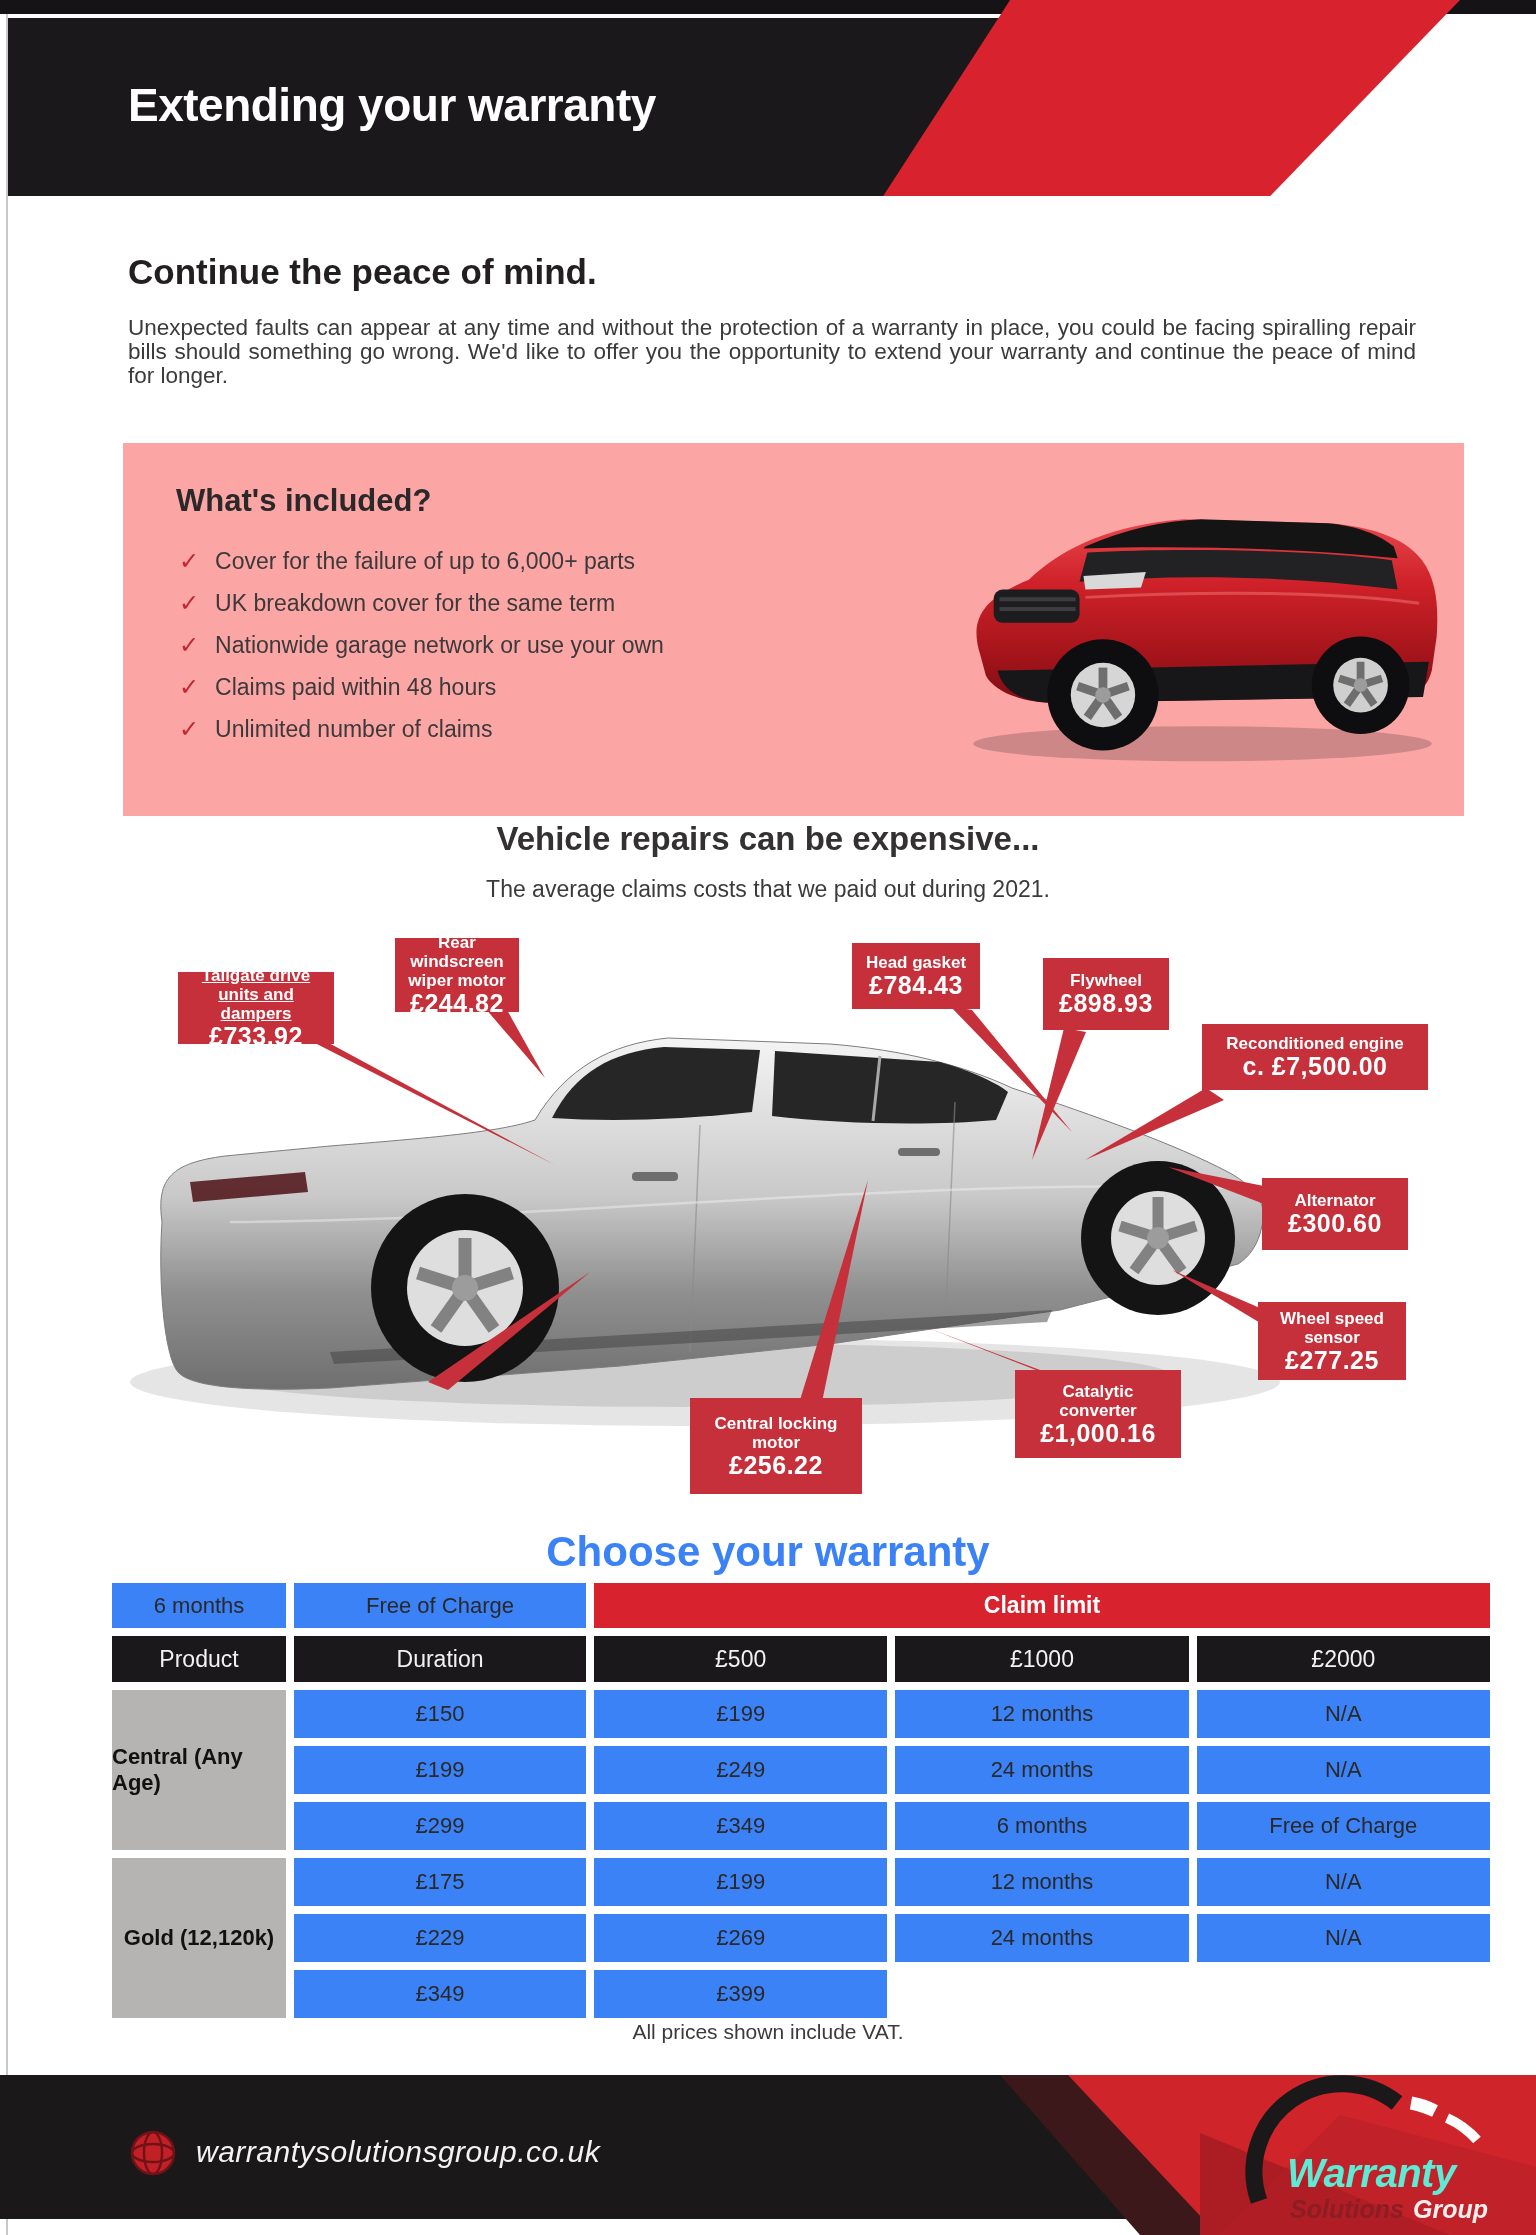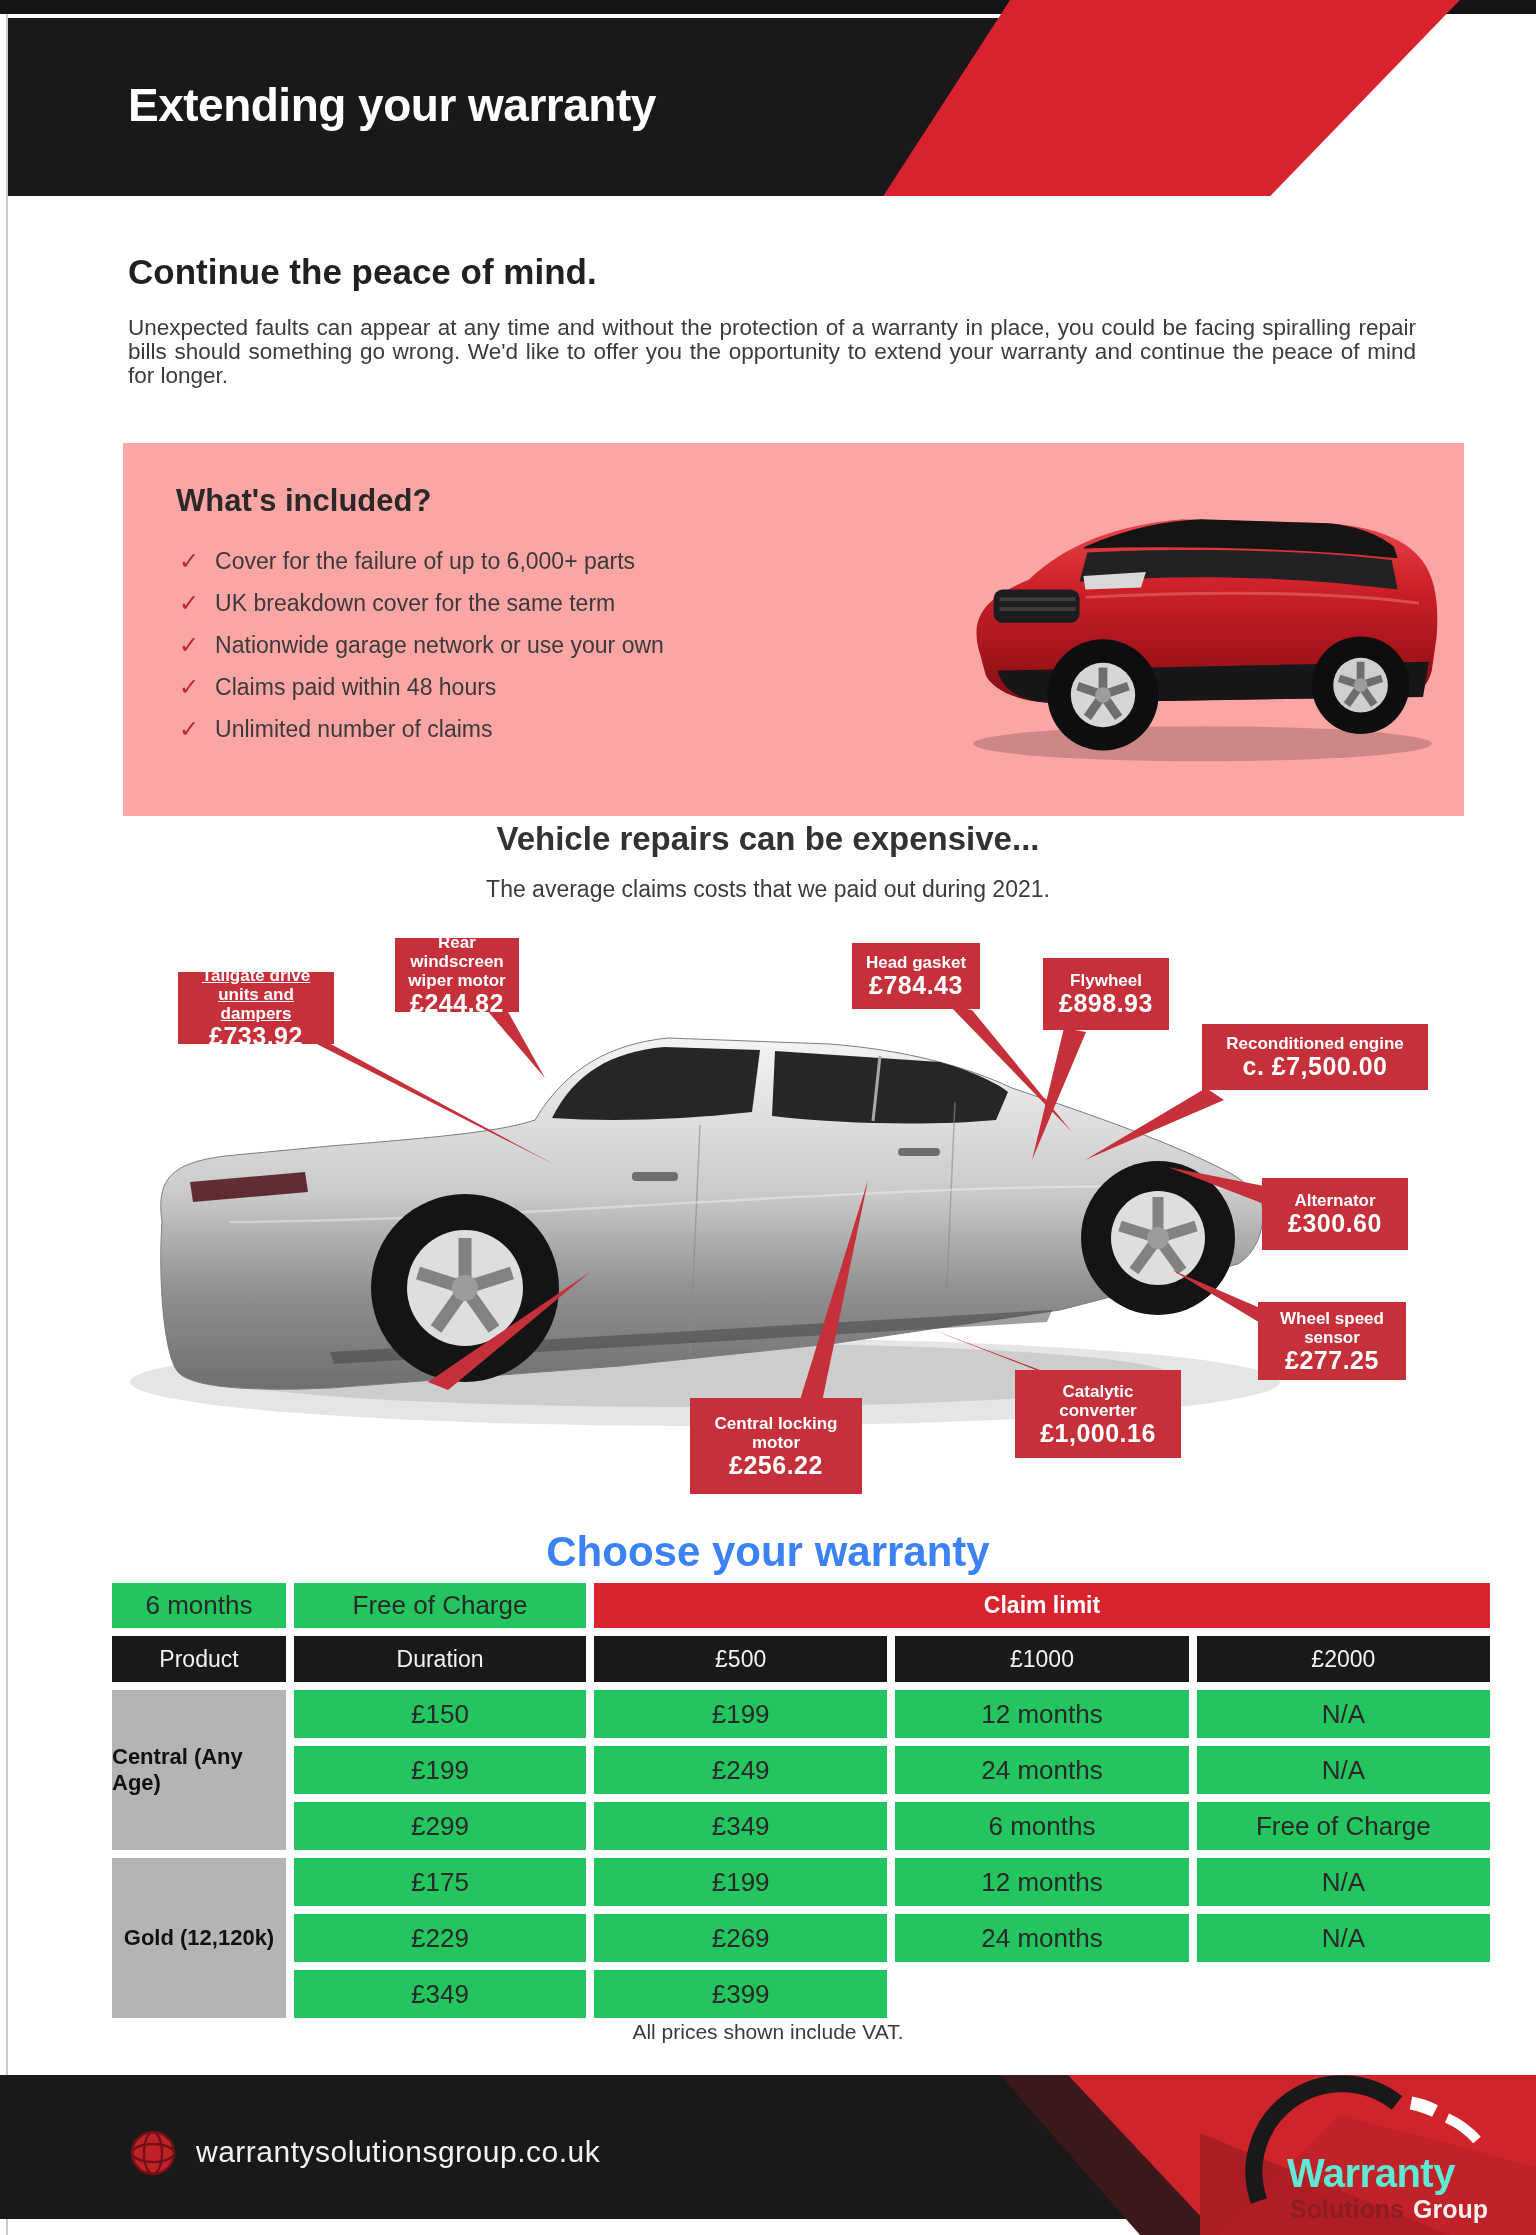--- a/index.html
+++ b/index.html
@@ -51,24 +51,24 @@
   .choose-heading{position:absolute;top:1528px;left:0;width:1536px;text-align:center;font-size:42px;font-weight:700;color:#3b82f6;}
   .wtable{
     position:absolute;top:1583px;left:112px;width:1378px;
     display:grid;grid-template-columns:174px 292px 1fr 1fr 1fr;
     grid-template-rows:45px 46px repeat(6,48px);gap:8px;
   }
   .claim-bar{grid-column:3 / span 3;grid-row:1;background:#d8232e;color:#fff;font-size:23px;font-weight:700;
     display:flex;align-items:center;justify-content:center;}
   .hcell{background:#1b181c;color:#f2f2f2;font-size:23px;display:flex;align-items:center;justify-content:center;}
   .pcell{background:#b5b4b2;color:#111;font-size:22px;font-weight:700;display:flex;align-items:center;justify-content:center;grid-row:span 3;}
-  .dcell{background:#22c55e;color:#2a2829;font-size:26px;display:flex;align-items:center;justify-content:center;}
+  .dcell{background:#3b82f6;color:#2a2829;font-size:22px;display:flex;align-items:center;justify-content:center;}
   .vat-note{position:absolute;top:2020px;left:0;width:1536px;text-align:center;font-size:21px;color:#3c3a3a;}
   
-  .footer{position:absolute;top:2075px;left:0;width:1536px;height:144px;background:#1b181a;}
+  .footer{position:absolute;top:2075px;left:0;width:1536px;height:144px;background:#1b181a;font-style:italic;}
   .footer svg.fdeco{position:absolute;top:0;left:0;}
   .site{position:absolute;top:60px;left:196px;font-size:30px;color:#f4f2f2;letter-spacing:0.5px;z-index:2;}
   .globe{position:absolute;top:55px;left:130px;z-index:2;}
   .logo{position:absolute;top:0;left:1225px;width:300px;height:160px;z-index:2;}
   .logo .l1{position:absolute;left:62px;top:76px;font-size:40px;font-weight:700;color:#5eead4;letter-spacing:-0.5px;}
   .logo .l2{position:absolute;left:65px;top:120px;font-size:25px;font-weight:700;color:#8c1d22;}
   .logo .l3{position:absolute;left:188px;top:120px;font-size:25px;font-weight:700;color:#f7eeee;}
 </style>
 </head>
 <body>

